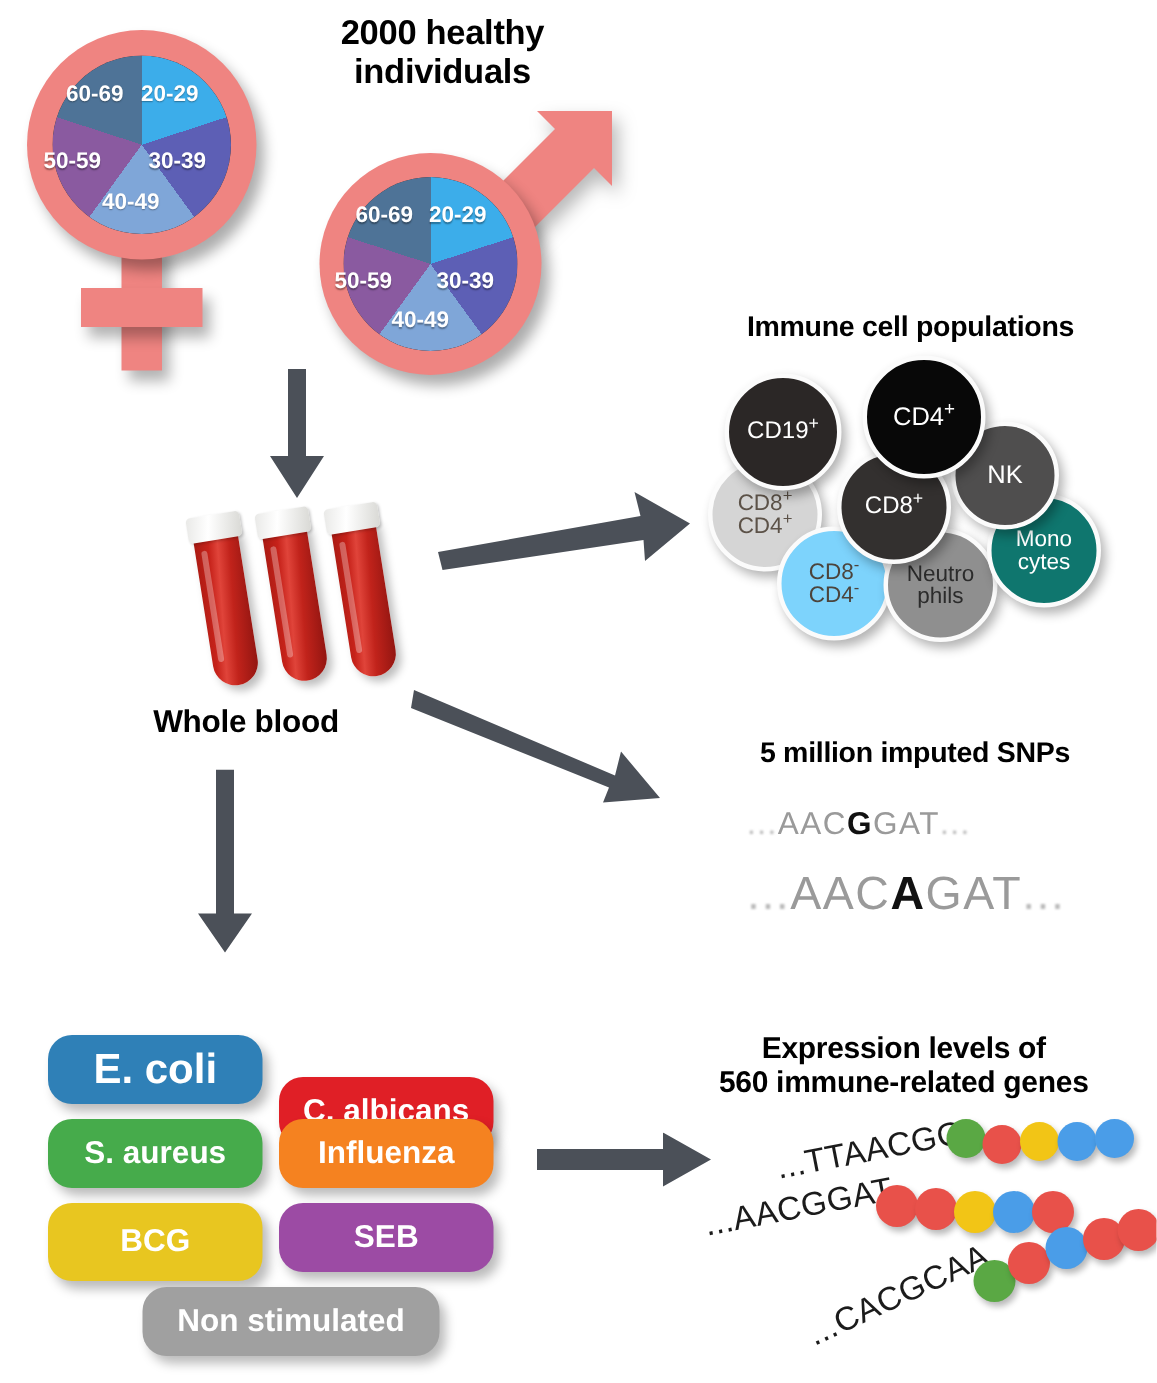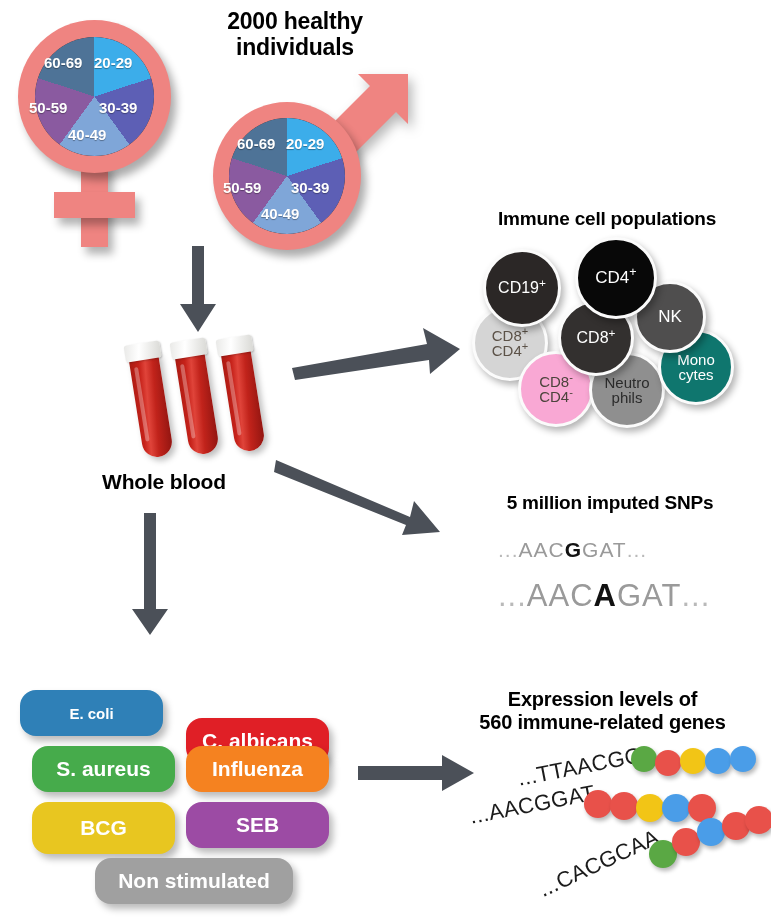--- a/index.html
+++ b/index.html
@@ -184,21 +184,21 @@
 
   <svg class="arrow" style="left:128px;top:513px;" width="44" height="125">
     <path d="M16 0 L28 0 L28 96 L40 96 L22 122 L4 96 L16 96 Z" fill="#4b5058"></path>
   </svg>
 
   <div class="abs ttl" style="left:452px;top:208px;width:310px;font-size:19px;">Immune cell populations</div>
 
   <div class="cell" style="left:472px;top:305px;width:70px;height:70px;background:#d5d5d5;color:#5c5248;font-size:15px;">
     <span>CD8<sup>+</sup><br>CD4<sup>+</sup></span>
   </div>
-  <div class="cell" style="left:518px;top:351px;width:70px;height:70px;background:#f9a8d4;color:#4c443c;font-size:15px;">
+  <div class="cell" style="left:518px;top:351px;width:70px;height:70px;background:#7dd3fc;color:#4c443c;font-size:15px;">
     <span>CD8<sup>-</sup><br>CD4<sup>-</sup></span>
   </div>
   <div class="cell" style="left:589px;top:352px;width:70px;height:70px;background:#8f8f8f;color:#2b2b2b;font-size:15px;">
     <span>Neutro<br>phils</span>
   </div>
   <div class="cell" style="left:658px;top:329px;width:70px;height:70px;background:#0f766e;color:#ffffff;font-size:15px;">
     <span>Mono<br>cytes</span>
   </div>
   <div class="cell" style="left:634px;top:281px;width:66px;height:66px;background:#4f4e4e;color:#ffffff;font-size:17px;">
     <span>NK</span>
@@ -215,21 +215,21 @@
 
   <div class="abs ttl" style="left:460px;top:492px;width:300px;font-size:19px;">5 million imputed SNPs</div>
 
   <div class="snprow" style="left:498px;top:538px;font-size:21px;letter-spacing:1px;">
     <span class="dim">...</span><span class="mid">AAC</span><span class="hot">G</span><span class="mid">GAT</span><span class="dim">...</span>
   </div>
   <div class="snprow" style="left:498px;top:578px;font-size:31px;letter-spacing:1px;">
     <span class="dim">...</span><span class="mid">AAC</span><span class="hot">A</span><span class="mid">GAT</span><span class="dim">...</span>
   </div>
 
-  <div class="stim" style="left:20px;top:690px;width:143px;height:46px;background:#2f80b7;font-size:15px;">
+  <div class="stim" style="left:32px;top:690px;width:143px;height:46px;background:#2f80b7;font-size:28px;">
     <span>E. coli</span>
   </div>
   <div class="stim" style="left:186px;top:718px;width:143px;height:46px;background:#e01f26;font-size:21px;">
     <span>C. albicans</span>
   </div>
   <div class="stim" style="left:32px;top:746px;width:143px;height:46px;background:#46ab4b;font-size:21px;">
     <span>S. aureus</span>
   </div>
   <div class="stim" style="left:186px;top:746px;width:143px;height:46px;background:#f58220;font-size:21px;">
     <span>Influenza</span>

